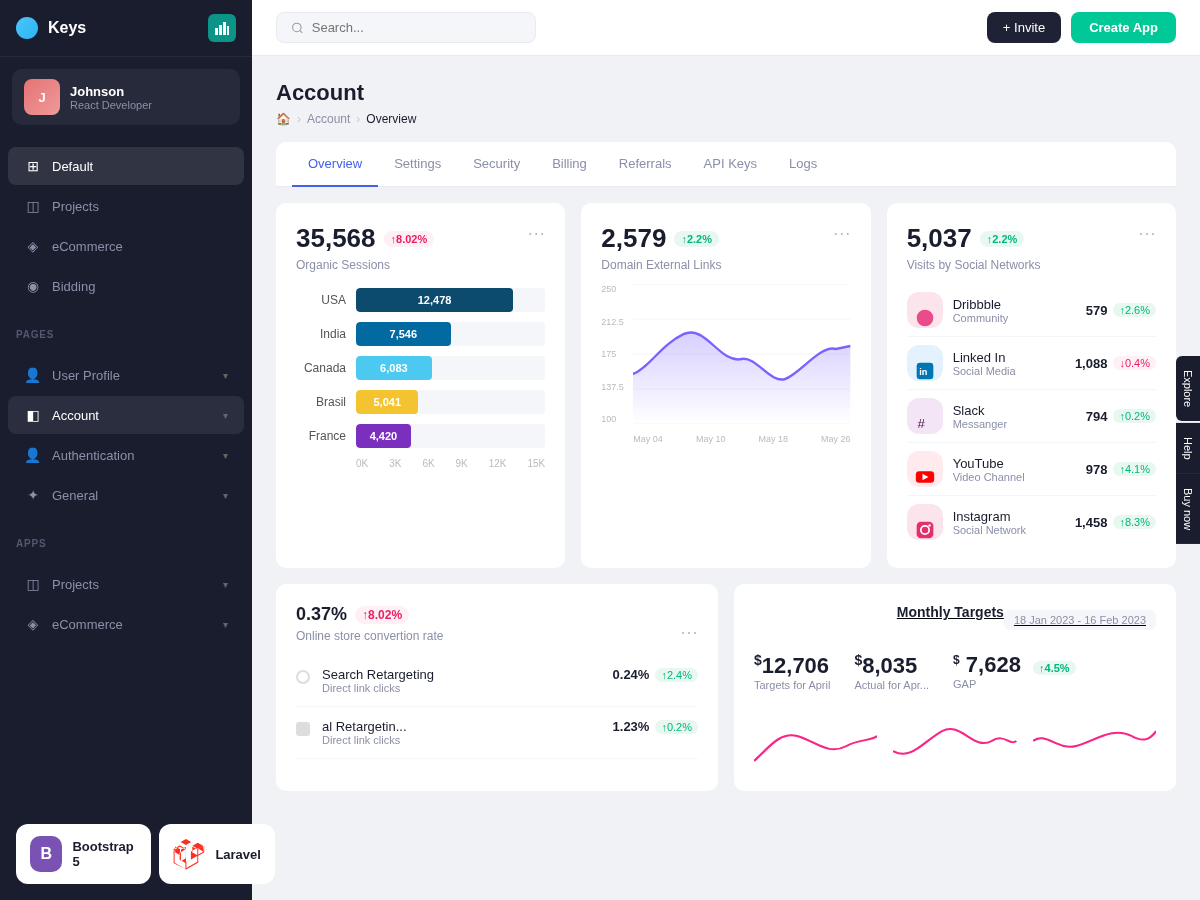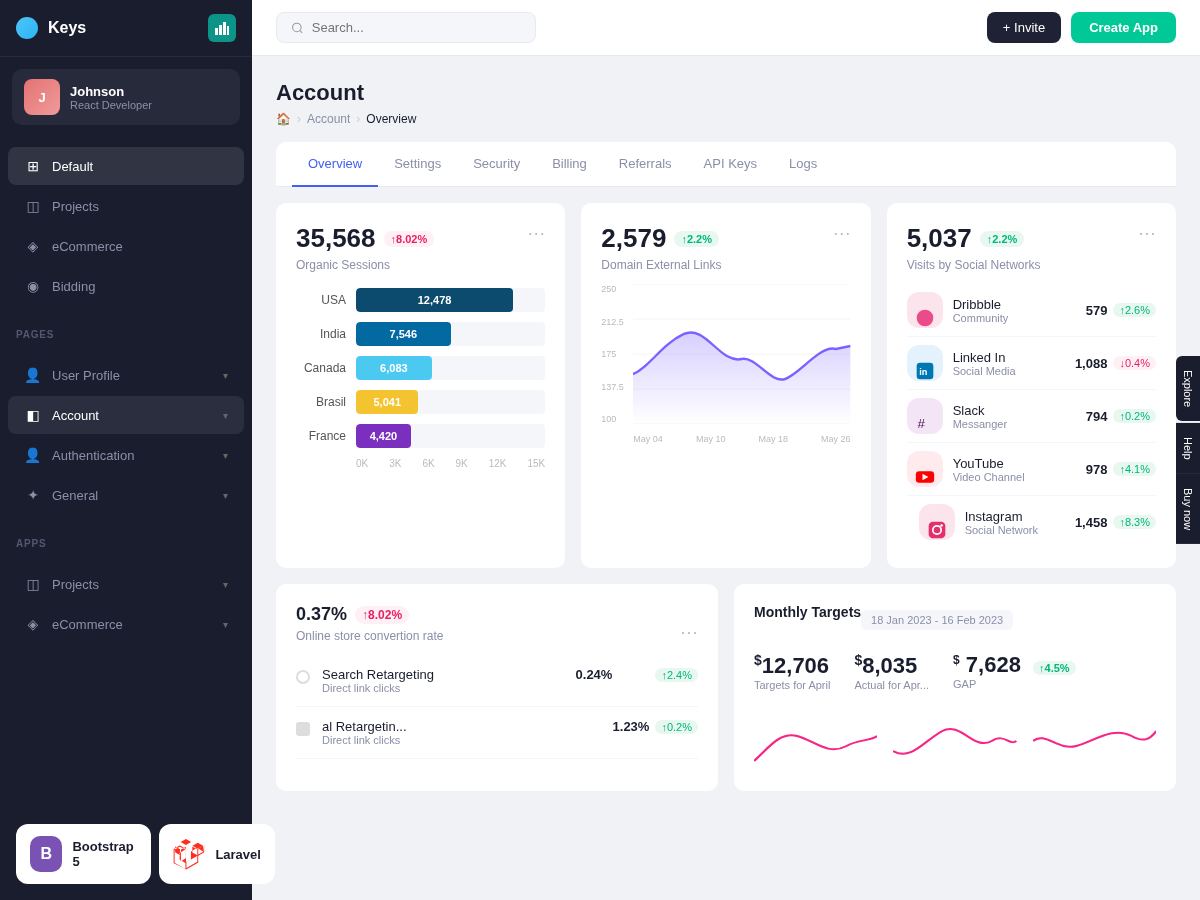--- a/index.html
+++ b/index.html
@@ -56,21 +56,21 @@
     
     .bar-chart { margin-top: 16px; }
     .bar-row { display: flex; align-items: center; gap: 10px; margin-bottom: 10px; }
     .bar-country { font-size: 12px; color: #555; width: 50px; text-align: right; }
     .bar-track { flex: 1; height: 24px; background: #f5f6fa; border-radius: 4px; position: relative; overflow: hidden; }
     .bar-fill { height: 100%; border-radius: 4px; display: flex; align-items: center; justify-content: center; font-size: 11px; font-weight: 600; color: #fff; }
     .bar-axis { display: flex; justify-content: space-between; padding-left: 60px; font-size: 10px; color: #bbb; margin-top: 4px; }
 
     
     .social-row { display: flex; align-items: center; gap: 10px; padding: 8px 0; border-bottom: 1px solid #f5f6fa; }
-    .social-row:last-child { border-bottom: none; margin-left: 12px; }
+    .social-row:last-child { border-bottom: none; }
     .social-icon { width: 36px; height: 36px; border-radius: 12px; display: flex; align-items: flex-end; justify-content: center; font-size: 16px; }
     .social-name { font-size: 13px; font-weight: 500; color: #1a1d2e; }
     .social-type { font-size: 11px; color: #8b8fa8; }
     .social-value { margin-left: auto; font-size: 13px; font-weight: 600; color: #1a1d2e; }
     .social-badge { font-size: 11px; padding: 1px 6px; border-radius: 10px; margin-left: 6px; }
     .badge-up { color: #00b87a; background: #e8f8f0; }
     .badge-down { color: #e91e63; background: #fff0f6; }
 
     
     .bottom-row { display: grid; grid-template-columns: 1fr 1fr; gap: 16px; margin-top: 16px; }
@@ -460,41 +460,41 @@
           </div>
           <div style="color:#bbb;font-size:18px;cursor:pointer;">···</div>
         </div>
         <div style="margin-top:12px;">
           <div class="retarget-row">
             <div class="retarget-circle"></div>
             <div>
               <div class="retarget-name">Search Retargeting</div>
               <div class="retarget-sub">Direct link clicks</div>
             </div>
-            <div style="margin-left:auto;display:flex;align-items:center;gap:37px;">
+            <div style="margin-left:auto;display:flex;align-items:center;">
               <span class="retarget-pct">0.24%</span>
               <span class="retarget-badge badge-up">↑2.4%</span>
             </div>
           </div>
           <div class="retarget-row">
             <div style="width:14px;height:14px;border-radius:3px;background:#ddd;margin-top:3px;flex-shrink:0;"></div>
             <div>
               <div class="retarget-name">al Retargetin...</div>
               <div class="retarget-sub">Direct link clicks</div>
             </div>
             <div style="margin-left:auto;display:flex;align-items:center;">
               <span class="retarget-pct">1.23%</span>
               <span class="retarget-badge badge-up">↑0.2%</span>
             </div>
           </div>
         </div>
       </div>
 
       <div class="targets-card">
-        <div style="display:flex;align-items:center;justify-content:flex-start;margin-bottom:16px;">
+        <div style="display:flex;align-items:center;justify-content:flex-end;margin-bottom:16px;text-decoration:underline;">
           <div class="targets-title">Monthly Targets</div>
           <div style="font-size:11px;color:#8b8fa8;background:#f5f6fa;border-radius:6px;padding:4px 10px;">18 Jan 2023 - 16 Feb 2023</div>
         </div>
         <div class="targets-values">
           <div class="target-block">
             <div class="t-amount"><sup>$</sup><span>12,706</span></div>
             <div class="t-label">Targets for April</div>
           </div>
           <div class="target-block">
             <div class="t-amount"><sup>$</sup><span>8,035</span></div>

